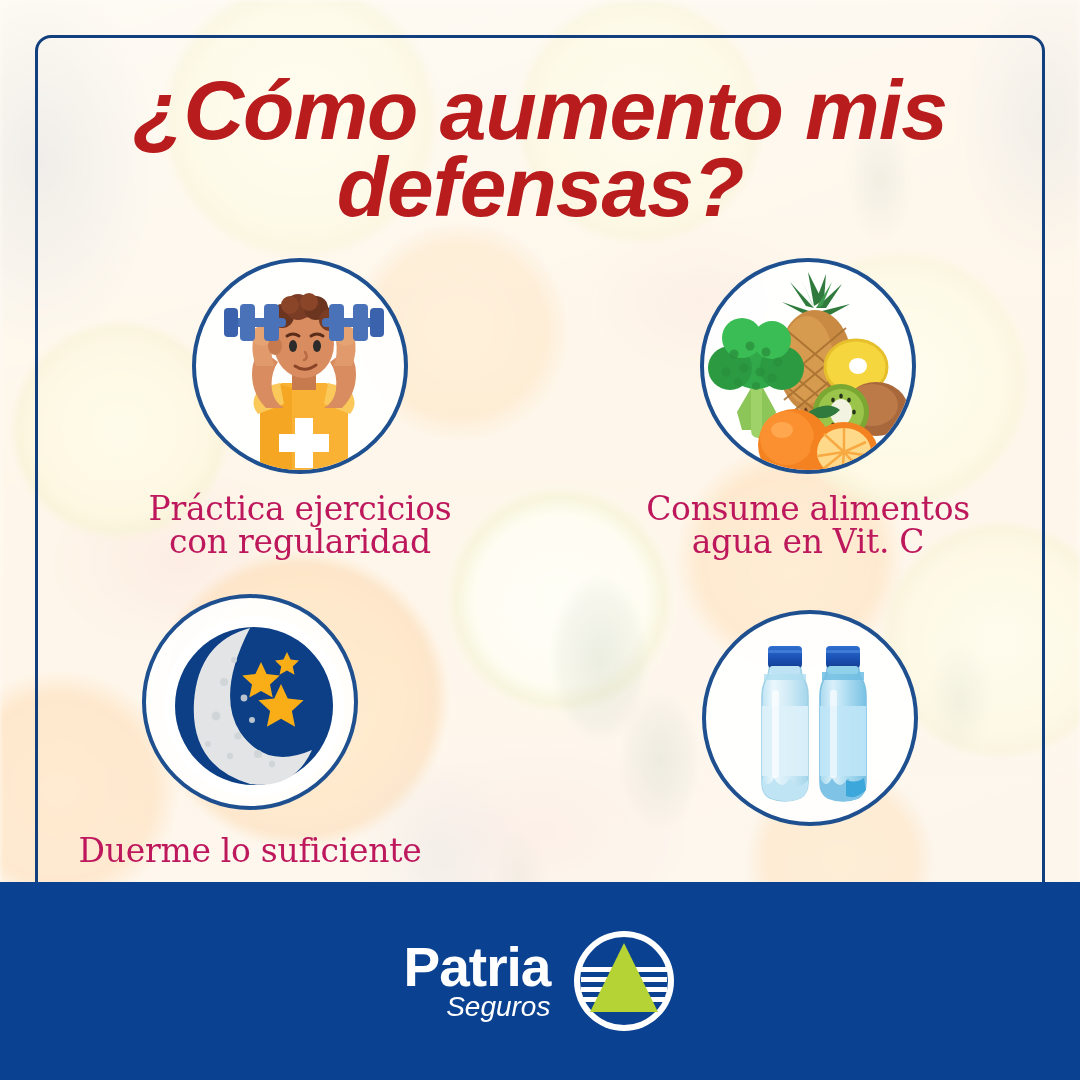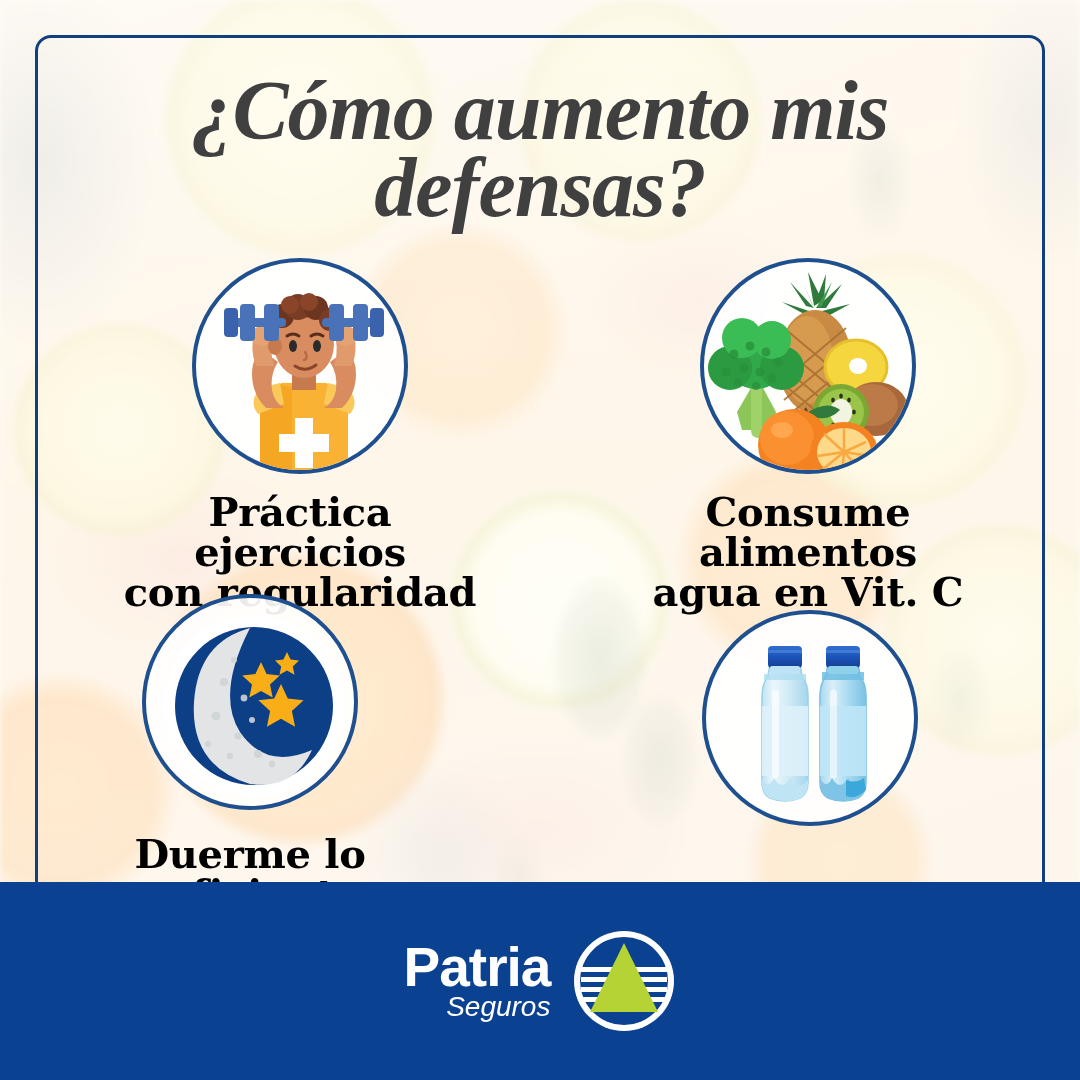--- a/index.html
+++ b/index.html
@@ -80,22 +80,22 @@
     pointer-events: none;
   }
 
   
   #title {
     position: absolute;
     left: 0;
     top: 72px;
     width: 1080px;
     text-align: center;
-    color: #404040;
-    font-family: Liberation Serif, serif;
+    color: #b91c1c;
+    font-family: Liberation Sans, sans-serif;
     font-weight: bold;
     font-style: italic;
     font-size: 84px;
     line-height: 0.92;
     letter-spacing: -1px;
     text-shadow: 0 1px 0 rgba(255,255,255,0.35);
   }
   #title .l1 { display: block; }
   #title .l2 { display: block; }
 
@@ -110,24 +110,24 @@
     border-radius: 50%;
     border: 4px solid #1e4f8f;
     background: rgba(255,255,255,0.92);
     margin: 0 auto;
     position: relative;
     overflow: hidden;
     box-sizing: border-box;
   }
   .tip-label {
     margin-top: 14px;
-    color: #000000;
+    color: #be185d;
     font-family: "DejaVu Serif", serif;
-    font-weight: bold;
-    font-size: 40px;
+    font-weight: normal;
+    font-size: 33px;
     line-height: 1.0;
     white-space: pre-line;
     letter-spacing: -0.3px;
   }
 
   #tip-exercise { left: 190px; top: 258px; width: 220px; }
   #tip-vitc     { left: 698px; top: 258px; width: 220px; }
   #tip-sleep    { left: 140px; top: 594px; width: 220px; }
   #tip-water    { left: 700px; top: 610px; width: 220px; }
 

